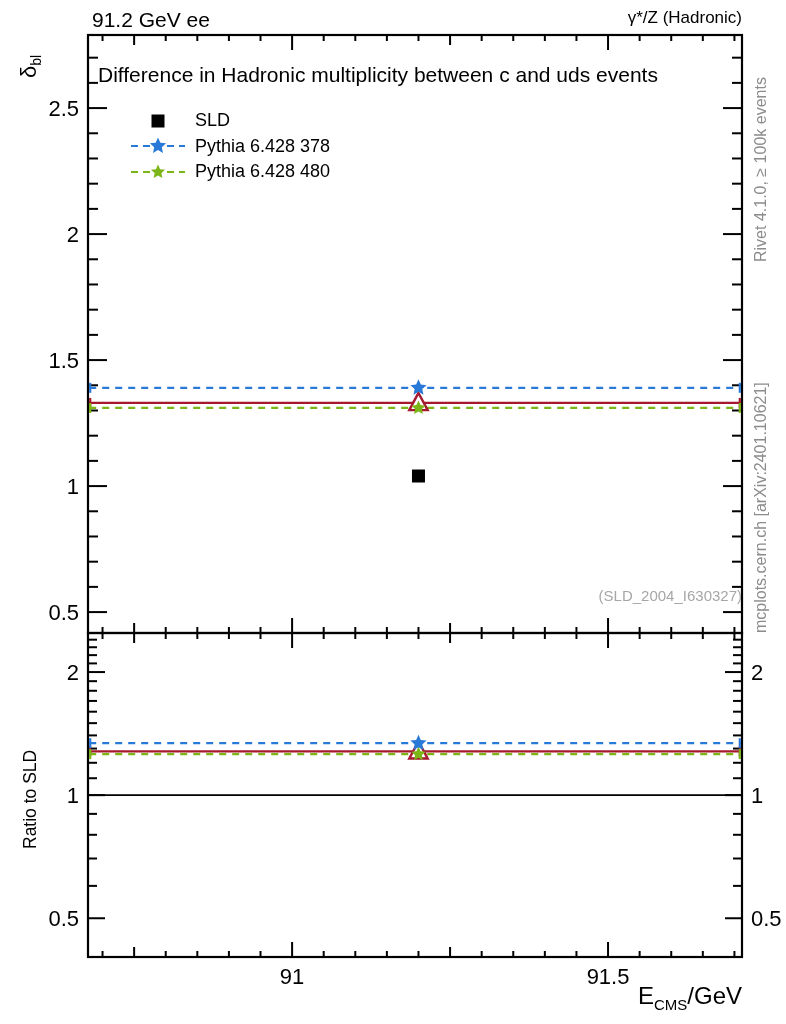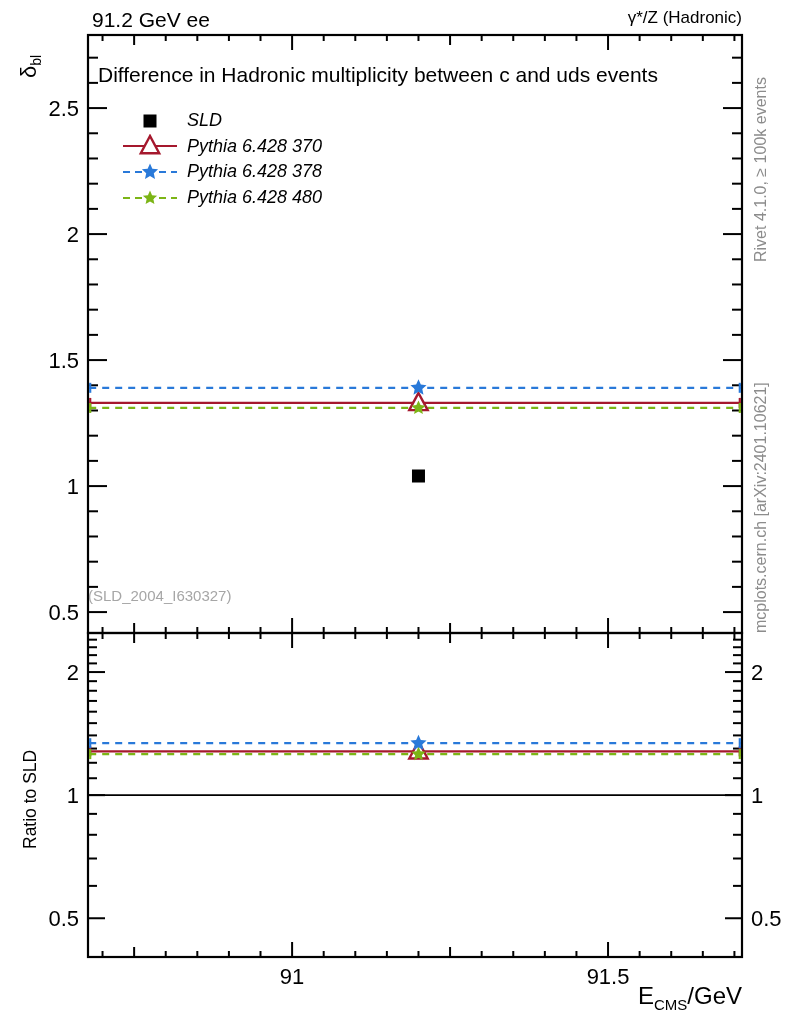--- a/index.html
+++ b/index.html
@@ -9,25 +9,25 @@
   #plot text{font-family:"Liberation Sans",sans-serif;fill:#000;}
   .abs{position:absolute;white-space:nowrap;}
   .hdr-left{left:92px;top:8px;font-size:21px;}
   .hdr-right{left:442px;top:8px;width:300px;text-align:right;font-size:17px;}
   .title{left:98px;top:63px;font-size:21px;}
   .ylab{left:16px;top:78px;font-size:22px;transform-origin:0 0;transform:rotate(-90deg);}
   .ylab sub{font-size:14px;}
   .note{font-size:16px;color:#8c8c8c;transform-origin:0 0;transform:rotate(-90deg);}
   .note-top{left:752px;top:262px;}
   .note-bottom{left:752px;top:633px;}
-  .watermark{left:88px;top:587px;width:654px;text-align:left;font-size:15px;color:#a6a6a6;}
+  .watermark{left:88px;top:587px;width:654px;text-align:right;font-size:15px;color:#a6a6a6;}
   .ratiolab{left:20px;top:849px;font-size:17.5px;transform-origin:0 0;transform:rotate(-90deg);}
   .xlab{left:492px;top:982px;width:250px;text-align:right;font-size:24px;}
   .xlab sub{font-size:15px;}
-  #legend{left:121px;top:108px;font-style:italic;}
+  #legend{left:129px;top:108px;}
   .legend-row{display:flex;align-items:center;height:25.6px;}
   .legend-row svg{display:block;}
   .legend-label{margin-left:8px;font-size:18px;}
 </style>
 </head>
 <body>
 
 <div id="app">
   <svg id="plot" width="786" height="1024">
       <rect x="88" y="35" width="654" height="598" fill="none" stroke="#000" stroke-width="2.2"></rect>
@@ -259,27 +259,20 @@
 
   <div id="legend" class="abs">
       <div class="legend-row">
         <svg width="58" height="24">
           <rect x="22.5" y="5.5" width="13" height="13" fill="#000000"></rect>
         </svg>
         <span class="legend-label">SLD</span>
       </div>
       <div class="legend-row">
         <svg width="58" height="24">
-          <line x1="2" y1="12" x2="56" y2="12" stroke="#a5182d" stroke-width="2.2"></line>
-          <path d="M29,2 L19.799999999999997,19.2 L38.2,19.2 Z" fill="#ffffff" stroke="#a5182d" stroke-width="2.4"></path>
-        </svg>
-        <span class="legend-label">Pythia 6.428 370</span>
-      </div>
-      <div class="legend-row">
-        <svg width="58" height="24">
           <line x1="2" y1="12" x2="56" y2="12" stroke="#2979d9" stroke-width="2.2" stroke-dasharray="7,5"></line>
           <path d="M29.00,3.50L31.35,8.77L37.08,9.37L32.80,13.23L34.00,18.88L29.00,15.99L24.00,18.88L25.20,13.23L20.92,9.37L26.65,8.77Z" fill="#2979d9"></path>
         </svg>
         <span class="legend-label">Pythia 6.428 378</span>
       </div>
       <div class="legend-row">
         <svg width="58" height="24">
           <line x1="2" y1="12" x2="56" y2="12" stroke="#7cb516" stroke-width="2.2" stroke-dasharray="7,5"></line>
           <path d="M29.00,4.50L31.07,9.15L36.13,9.68L32.35,13.09L33.41,18.07L29.00,15.53L24.59,18.07L25.65,13.09L21.87,9.68L26.93,9.15Z" fill="#7cb516"></path>
         </svg>

